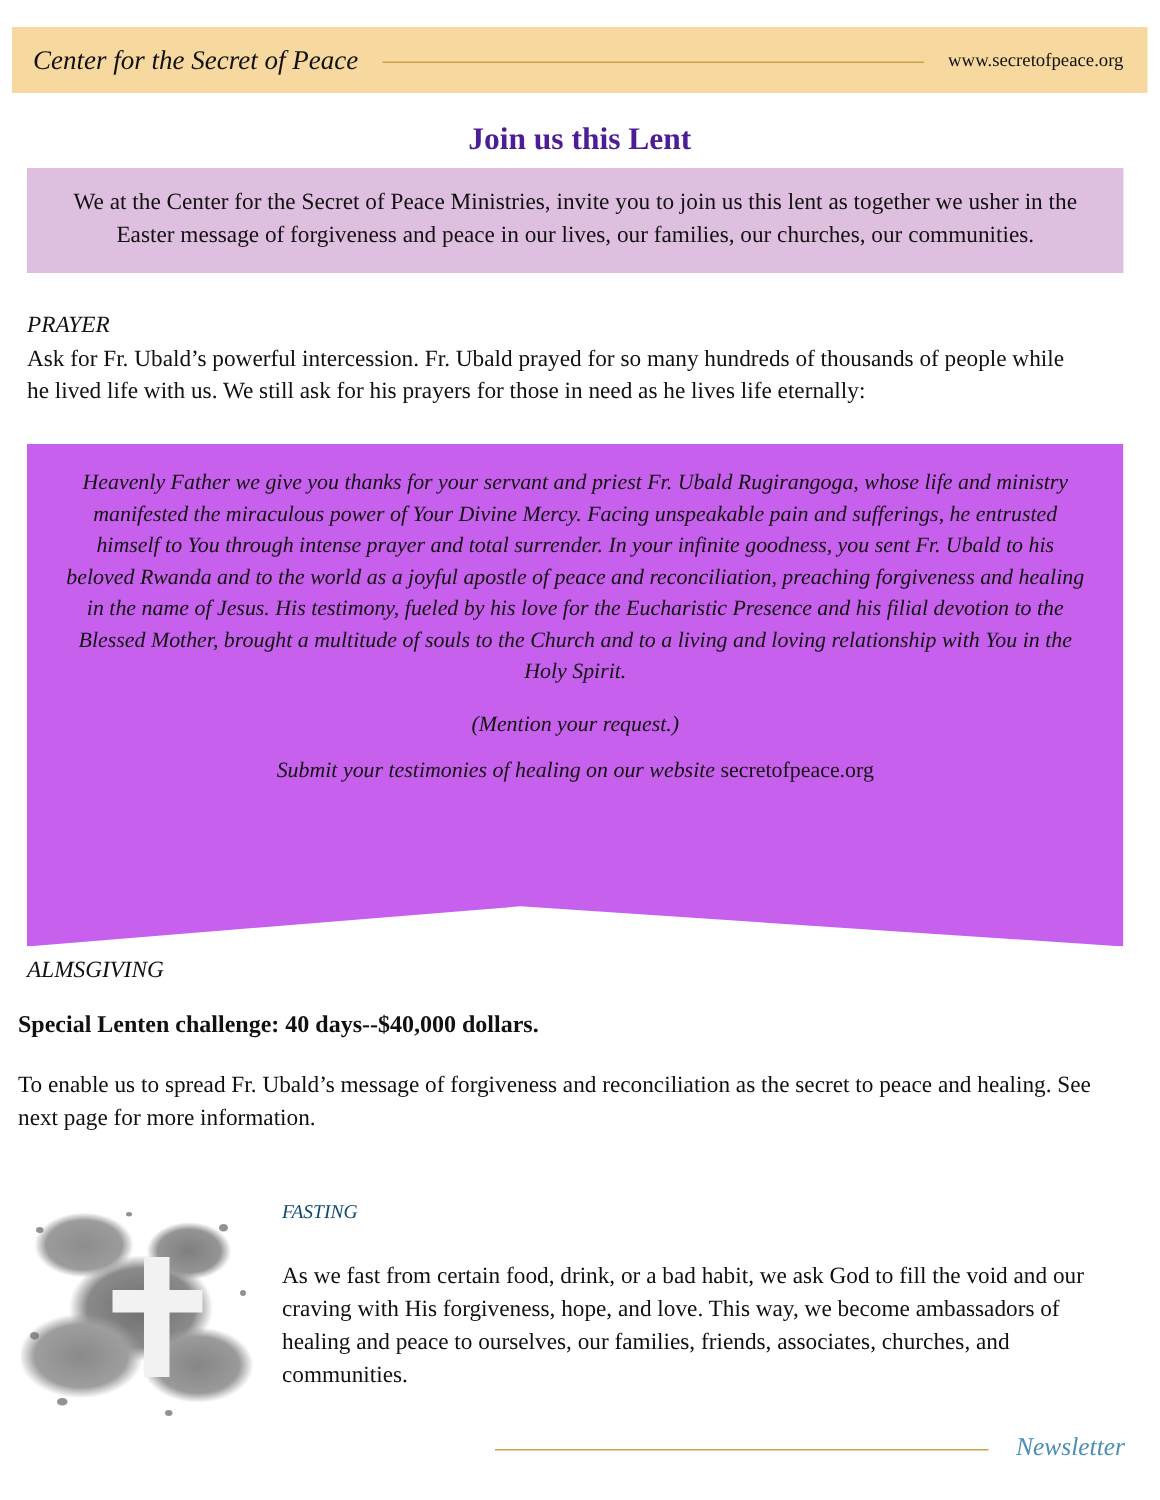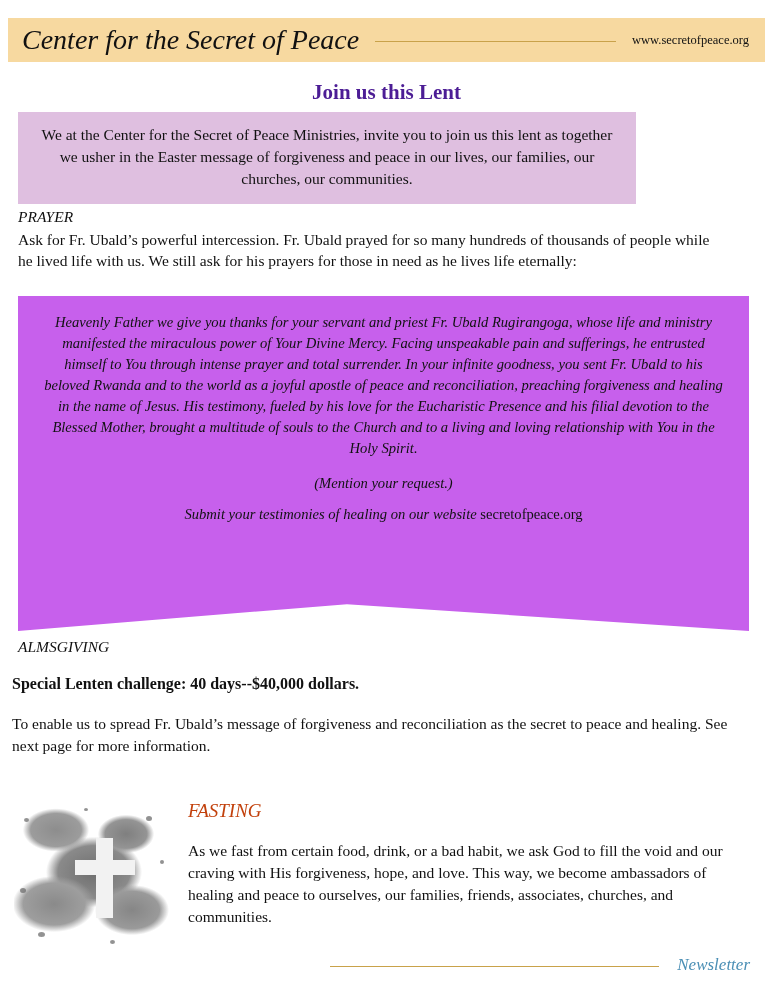--- a/index.html
+++ b/index.html
@@ -23,21 +23,21 @@
     top: 18px;
     width: 757px;
     height: 44px;
     background: #f7d9a0;
     display: flex;
     align-items: center;
   }
   .brand {
     font-family: "Liberation Serif", serif;
     font-style: italic;
-    font-size: 28px;
+    font-size: 18px;
     color: #111111;
     padding-left: 14px;
     white-space: nowrap;
   }
   .header-rule {
     flex: 1 1 auto;
     height: 1px;
     background: #c9a24a;
     margin: 0 16px;
     position: relative;
@@ -62,21 +62,21 @@
     font-weight: bold;
     font-family: "Liberation Serif", serif;
     color: #4c1d95;
   }
 
   
   .intro-box {
     position: absolute;
     left: 18px;
     top: 112px;
-    width: 618px;
+    width: 731px;
     background: #dfbfe0;
     padding: 12px 18px 14px 18px;
     box-sizing: border-box;
     text-align: center;
     font-size: 15.5px;
     line-height: 1.42;
     color: #111111;
   }
 
   
@@ -213,23 +213,23 @@
     top: 22px;
     width: 60px;
     height: 15px;
     background: #f2f2f2;
   }
 
   .sec-fast-label {
     position: absolute;
     left: 188px;
     top: 800px;
-    font-size: 19px;
-    font-style: italic;
-    color: #c2410c;
+    font-size: 13px;
+    font-style: italic;
+    color: #0c4a6e;
   }
   .fast-body {
     position: absolute;
     left: 188px;
     top: 840px;
     width: 560px;
     font-size: 15.5px;
     line-height: 1.42;
     color: #111111;
   }

